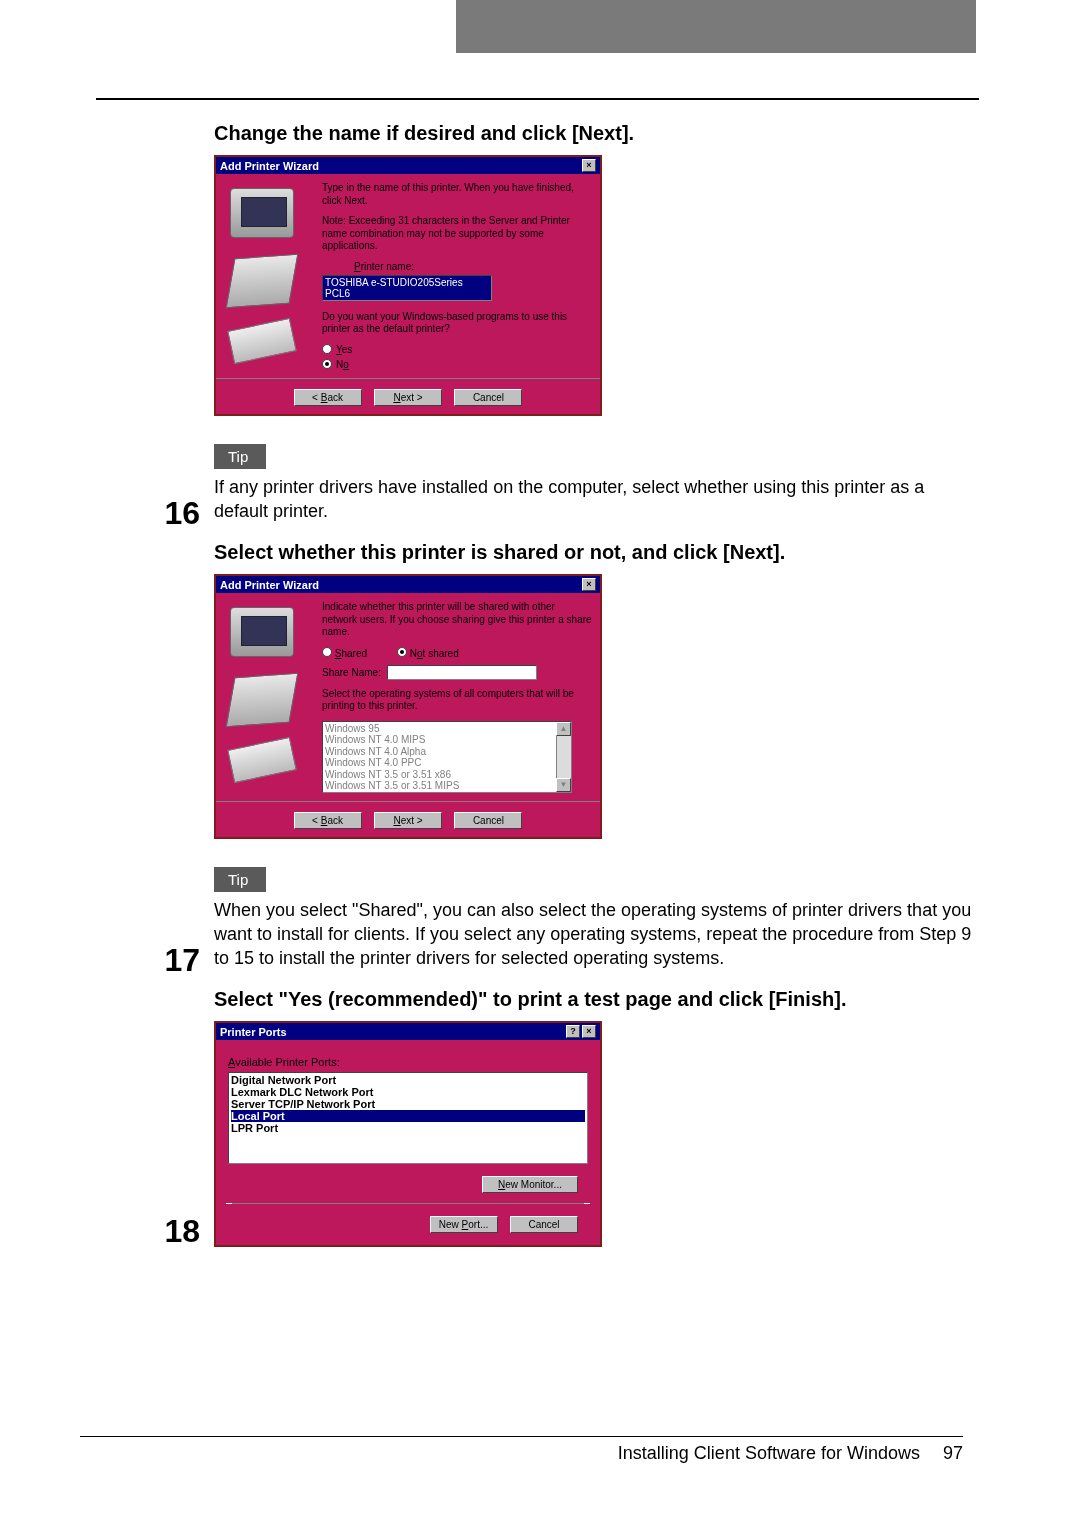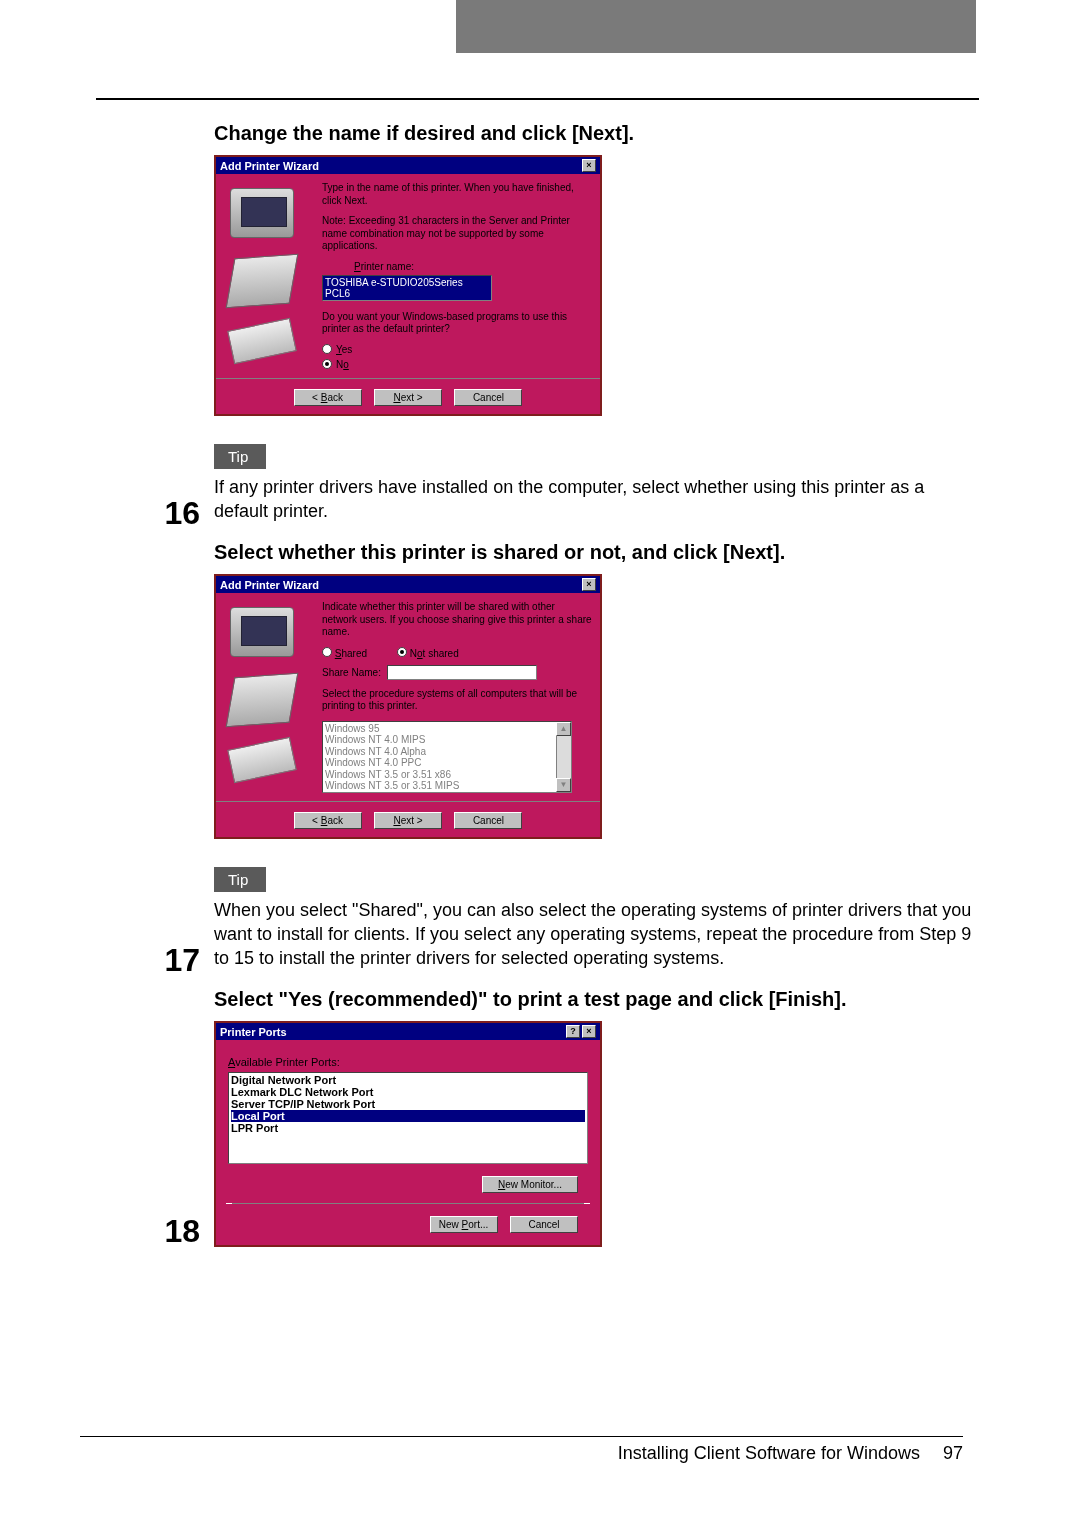--- a/index.html
+++ b/index.html
@@ -273,21 +273,21 @@
           <div class="dlg-main">
             <p>Indicate whether this printer will be shared with other network users.  If you choose sharing give this printer a share name.</p>
             <div class="share-row">
               <span><span class="radio-dot"></span> <u class="ak">S</u>hared</span>
               <span><span class="radio-dot sel"></span> N<u class="ak">o</u>t shared</span>
             </div>
             <div class="share-name-row">
               <span>Share Name:</span>
               <span class="share-name-input"></span>
             </div>
-            <p>Select the procedure systems of all computers that will be printing to this printer.</p>
+            <p>Select the operating systems of all computers that will be printing to this printer.</p>
             <div class="os-list">
               <div class="os-item">Windows 95</div>
               <div class="os-item">Windows NT 4.0 MIPS</div>
               <div class="os-item">Windows NT 4.0 Alpha</div>
               <div class="os-item">Windows NT 4.0 PPC</div>
               <div class="os-item">Windows NT 3.5 or 3.51 x86</div>
               <div class="os-item">Windows NT 3.5 or 3.51 MIPS</div>
               <div class="scrollbar">
                 <div class="sb-btn sb-up">▲</div>
                 <div class="sb-btn sb-down">▼</div>

